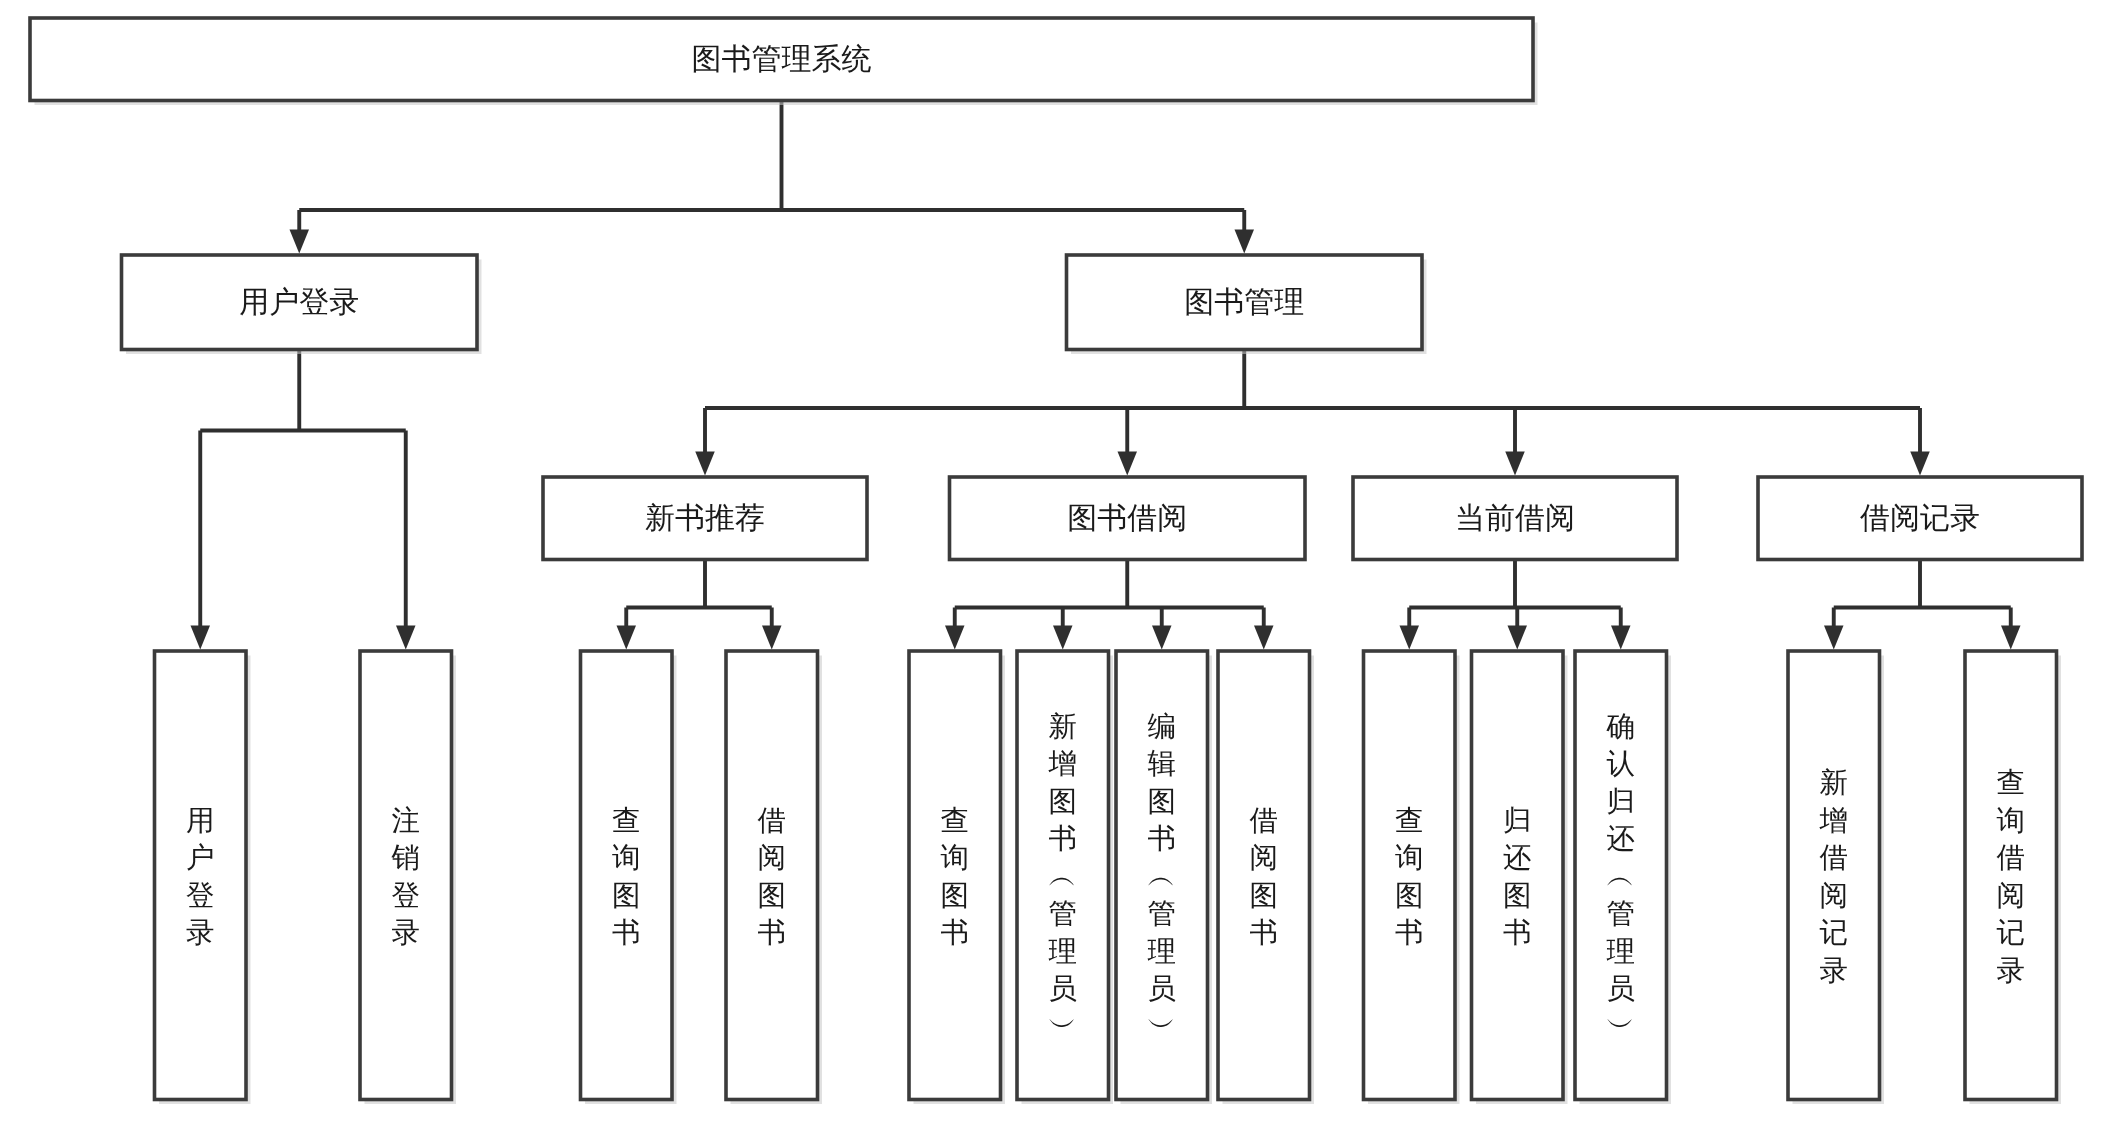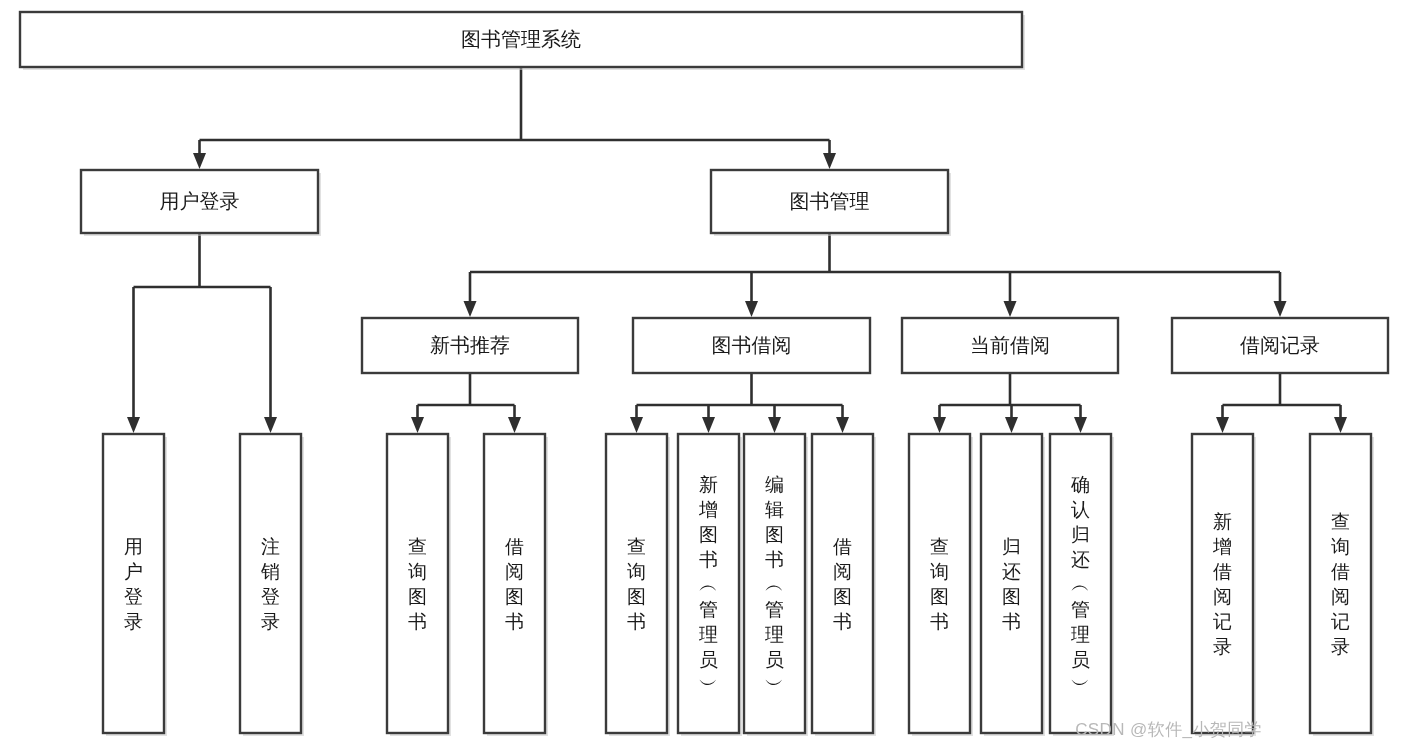--- a/index.html
+++ b/index.html
@@ -235,14 +235,13 @@
           <rect class="node-box" x="1192" y="434" width="61" height="299"></rect>
           <text class="node-label-v" x="1222.5" y="528"><tspan x="1222.5" dy="0">新</tspan><tspan x="1222.5" dy="25">增</tspan><tspan x="1222.5" dy="25">借</tspan><tspan x="1222.5" dy="25">阅</tspan><tspan x="1222.5" dy="25">记</tspan><tspan x="1222.5" dy="25">录</tspan></text>
         </g>
         <g>
           <rect class="node-shadow" x="1313" y="437" width="61" height="299"></rect>
           <rect class="node-box" x="1310" y="434" width="61" height="299"></rect>
           <text class="node-label-v" x="1340.5" y="528"><tspan x="1340.5" dy="0">查</tspan><tspan x="1340.5" dy="25">询</tspan><tspan x="1340.5" dy="25">借</tspan><tspan x="1340.5" dy="25">阅</tspan><tspan x="1340.5" dy="25">记</tspan><tspan x="1340.5" dy="25">录</tspan></text>
         </g>
       </g>
   </svg>
-  <div class="watermark">CSDN @软件_小贺同学</div>
 </div>
 
 </body></html>

